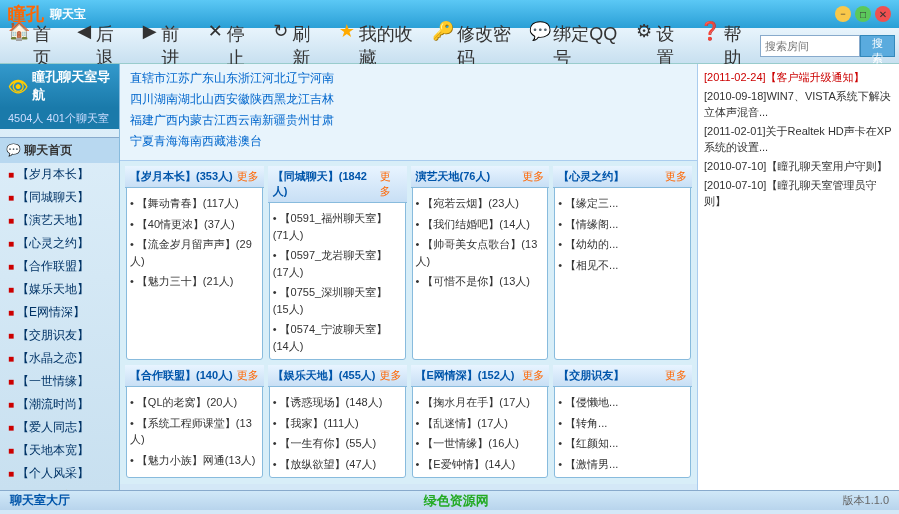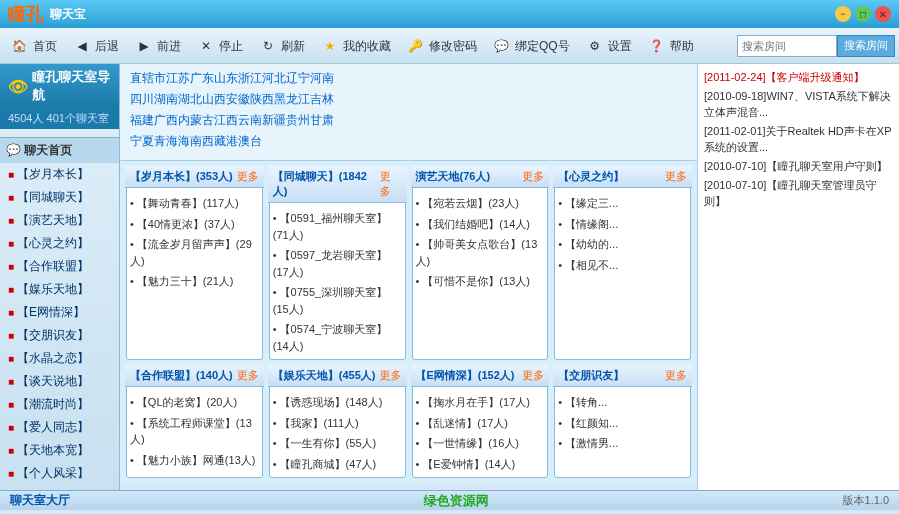--- a/index.html
+++ b/index.html
@@ -11,21 +11,21 @@
     .title-bar-logo { color: #ff6600; font-size: 18px; font-weight: bold; }
     .title-bar-subtitle { color: #fff; font-size: 12px; font-weight: bold; }
     .title-bar-controls { display: flex; gap: 4px; }
     .win-btn { width: 16px; height: 16px; border-radius: 50%; border: none; cursor: pointer; font-size: 10px; display: flex; align-items: center; justify-content: center; color: #333; }
     .win-btn-min { background: #f9c84a; }
     .win-btn-max { background: #5bc85b; }
     .win-btn-close { background: #f05050; }
 
     
     .toolbar { height: 36px; background: linear-gradient(to bottom, #e8f4fc, #c8e0f0); display: flex; align-items: center; padding: 0 4px; gap: 2px; border-bottom: 1px solid #9cc; }
-    .toolbar-btn { display: flex; align-items: flex-end; gap: 4px; padding: 3px 6px; cursor: pointer; border-radius: 3px; color: #333; font-size: 12px; border: 1px solid transparent; }
+    .toolbar-btn { display: flex; align-items: flex-start; gap: 4px; padding: 3px 6px; cursor: pointer; border-radius: 3px; color: #333; font-size: 18px; border: 1px solid transparent; }
     .toolbar-btn .icon { width: 18px; height: 18px; display: inline-flex; align-items: center; justify-content: center; }
     .toolbar-search { display: flex; align-items: center; margin-left: auto; }
     .toolbar-search input { width: 100px; height: 22px; border: 1px solid #88aacc; padding: 0 4px; font-size: 11px; }
     .toolbar-search-btn { height: 22px; padding: 0 6px; background: #5aabde; border: 1px solid #3388bb; color: white; cursor: pointer; font-size: 11px; }
 
     
     .main-layout { display: flex; height: calc(514px - 64px - 24px); }
     
     
     .sidebar { width: 120px; background: linear-gradient(to bottom, #e0f0fa, #c8e0f0); border-right: 1px solid #88bbdd; display: flex; flex-direction: column; overflow: hidden; }
@@ -187,21 +187,21 @@
       <div class="sidebar-item">
           <span class="sidebar-item-icon">■</span>
           <span>【交朋识友】</span>
         </div>
       <div class="sidebar-item">
           <span class="sidebar-item-icon">■</span>
           <span>【水晶之恋】</span>
         </div>
       <div class="sidebar-item">
           <span class="sidebar-item-icon">■</span>
-          <span>【谈天说地】</span>
+          <span>【一世情缘】</span>
         </div>
       <div class="sidebar-item">
           <span class="sidebar-item-icon">■</span>
           <span>【潮流时尚】</span>
         </div>
       <div class="sidebar-item">
           <span class="sidebar-item-icon">■</span>
           <span>【爱人同志】</span>
         </div>
       <div class="sidebar-item">
@@ -315,37 +315,38 @@
               <div class="room-item">【魅力小族】网通(13人)</div>
             </div>
             <div class="room-card">
               <div class="room-card-header">
                 <span class="room-card-title">【娱乐天地】(455人)</span>
                 <span class="room-card-more">更多</span>
               </div>
               <div class="room-item">【诱惑现场】(148人)</div>
               <div class="room-item">【我家】(111人)</div>
               <div class="room-item">【一生有你】(55人)</div>
-              <div class="room-item">【瞳孔商城】(47人)</div>
+              <div class="room-item">【放纵欲望】(47人)</div>
             </div>
             <div class="room-card">
               <div class="room-card-header">
                 <span class="room-card-title">【E网情深】(152人)</span>
                 <span class="room-card-more">更多</span>
               </div>
               <div class="room-item">【掬水月在手】(17人)</div>
               <div class="room-item">【乱迷情】(17人)</div>
               <div class="room-item">【一世情缘】(16人)</div>
               <div class="room-item">【E爱钟情】(14人)</div>
             </div>
             <div class="room-card">
               <div class="room-card-header">
                 <span class="room-card-title">【交朋识友】</span>
                 <span class="room-card-more">更多</span>
               </div>
+              <div class="room-item">【侵懒地...</div>
               <div class="room-item">【转角...</div>
               <div class="room-item">【红颜知...</div>
               <div class="room-item">【激情男...</div>
             </div>
           </div>
       </div>
 
       <div class="right-panel scrollbar-thin" id="news-panel">
       <div class="news-item" style="color: rgb(204, 0, 0);">[2011-02-24]【客户端升级通知】</div>
           <div class="news-item" style="color: rgb(51, 51, 51);">[2010-09-18]WIN7、VISTA系统下解决立体声混音...</div>

